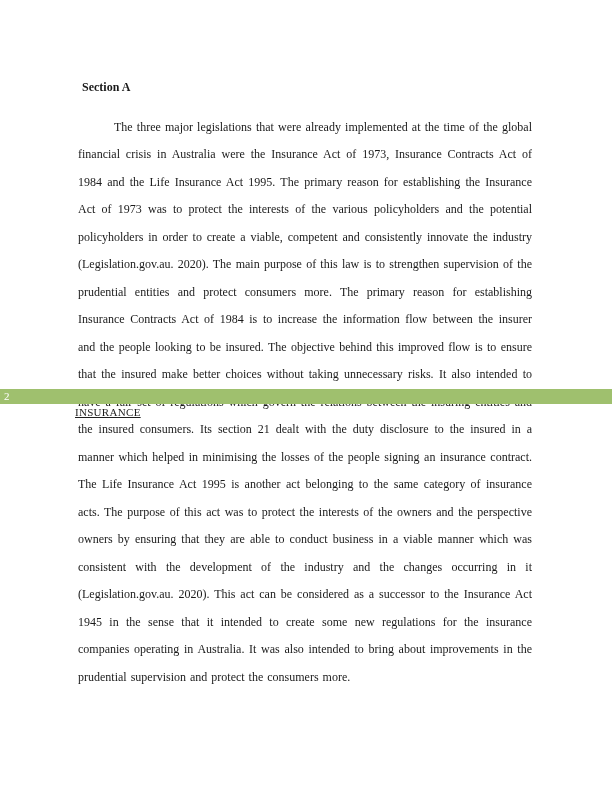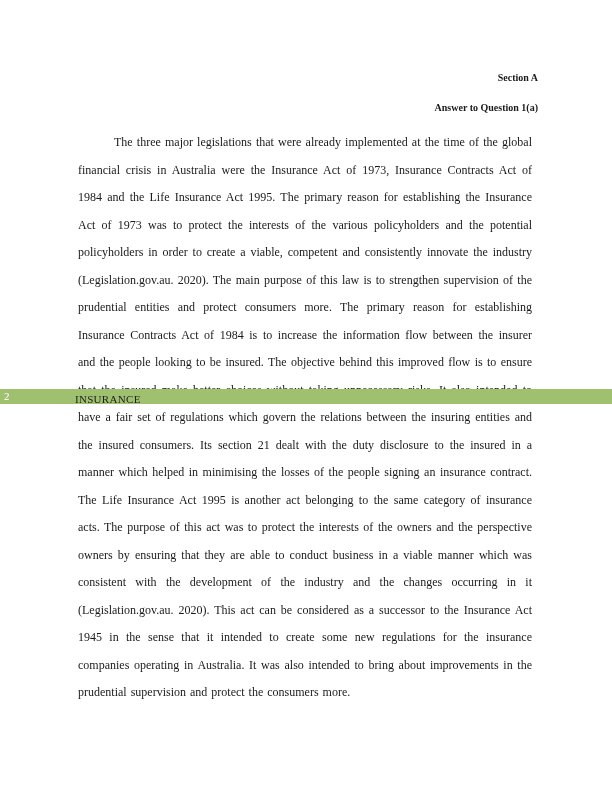--- a/index.html
+++ b/index.html
@@ -19,24 +19,23 @@
   .content {
     position: absolute;
     top: 62px;
     left: 70px;
     width: 470px;
     font-size: 12px;
     line-height: 27.5px;
   }
   .heading {
     font-weight: bold;
-    margin: 2px;
-    font-size: 10px;
+    margin: 12px;
+    font-size: 12px;
     line-height: 27.5px;
-    text-align: right;
   }
   .body-paragraph {
     margin: 8px;
     text-align: justify;
     text-indent: 36px;
     font-size: 12px;
     line-height: 27.5px;
     word-spacing: 1px;
   }
   .header-band {
@@ -52,36 +51,36 @@
     left: 4px;
     top: 1px;
     color: #ffffff;
     font-size: 11px;
     line-height: 13px;
     font-family: "Liberation Serif", "DejaVu Serif", serif;
   }
   .header-title {
     position: absolute;
     left: 75px;
-    top: 4px;
+    top: 17px;
     color: #1f1f1f;
     font-size: 11px;
     line-height: 13px;
     letter-spacing: 0.3px;
     font-family: "Liberation Serif", "DejaVu Serif", serif;
+    text-decoration: underline;
   }
 </style>
 </head>
 <body>
 
 <div class="page">
 
   <div class="content">
     <p class="heading">Section A</p>
-    <p class="heading">Answer to Question 1(a)</p>
     <p class="body-paragraph">The three major legislations that were already implemented at the time of the global financial crisis in Australia were the Insurance Act of 1973, Insurance Contracts Act of 1984 and the Life Insurance Act 1995. The primary reason for establishing the Insurance Act of 1973 was to protect the interests of the various policyholders and the potential policyholders in order to create a viable, competent and consistently innovate the industry (Legislation.gov.au. 2020). The main purpose of this law is to strengthen supervision of the prudential entities and protect consumers more. The primary reason for establishing Insurance Contracts Act of 1984 is to increase the information flow between the insurer and the people looking to be insured. The objective behind this improved flow is to ensure that the insured make better choices without taking unnecessary risks. It also intended to have a fair set of regulations which govern the relations between the insuring entities and the insured consumers. Its section 21 dealt with the duty disclosure to the insured in a manner which helped in minimising the losses of the people signing an insurance contract. The Life Insurance Act 1995 is another act belonging to the same category of insurance acts. The purpose of this act was to protect the interests of the owners and the perspective owners by ensuring that they are able to conduct business in a viable manner which was consistent with the development of the industry and the changes occurring in it (Legislation.gov.au. 2020). This act can be considered as a successor to the Insurance Act 1945 in the sense that it intended to create some new regulations for the insurance companies operating in Australia. It was also intended to bring about improvements in the prudential supervision and protect the consumers more.</p>
   </div>
 
   <div class="header-band" style="background: rgb(159, 192, 110);">
     <span class="page-number">2</span>
     <span class="header-title">INSURANCE</span>
   </div>
 
 </div>
 

